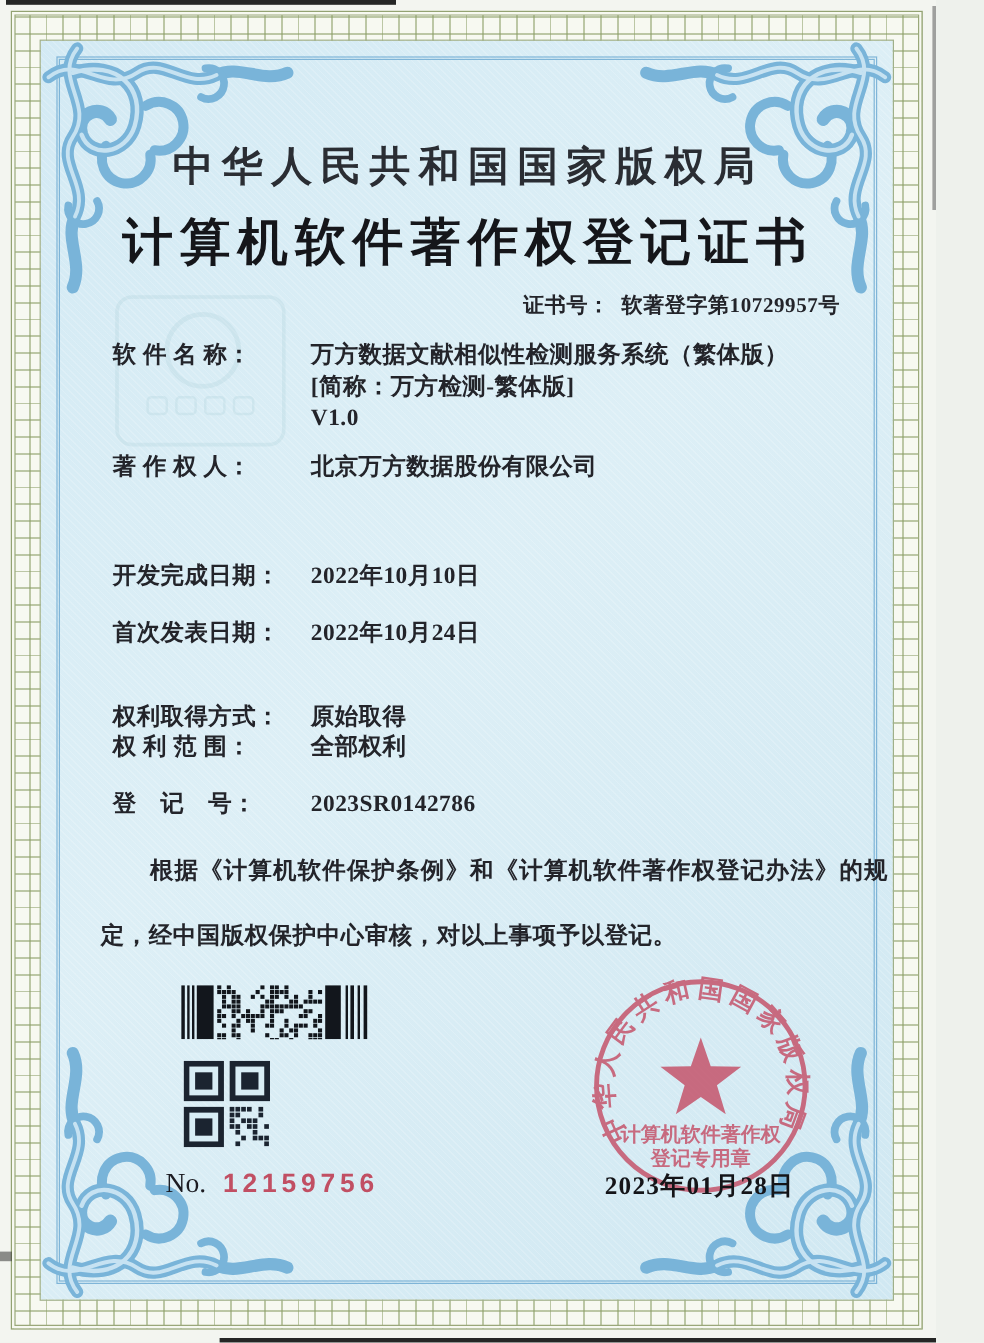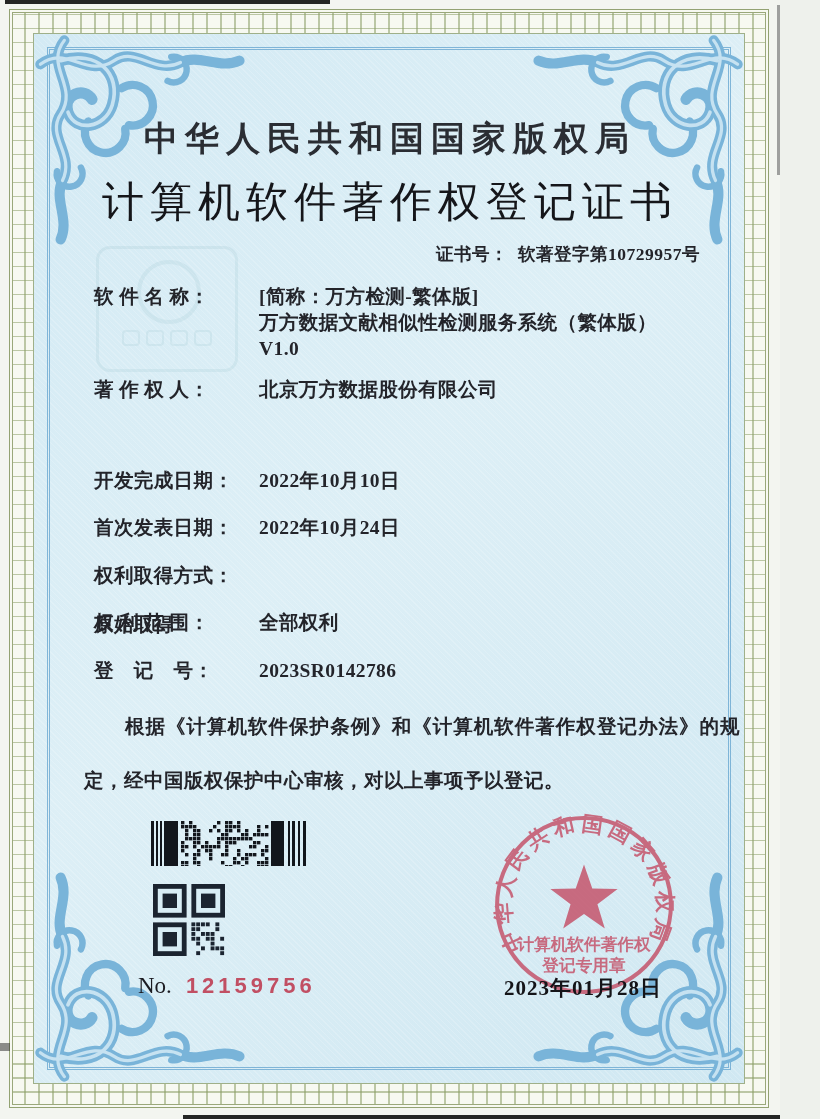--- a/index.html
+++ b/index.html
@@ -39,30 +39,30 @@
   
   .scan-top{position:absolute;left:5px;top:0;width:325px;height:4px;background:#141414;opacity:.92;}
   .scan-bottom{position:absolute;left:183px;bottom:0;width:637px;height:4px;background:#141414;opacity:.92;}
   .scan-nub{position:absolute;left:0;top:1043px;width:10px;height:8px;background:#333;opacity:.55;}
   .scan-right{position:absolute;right:0;top:5px;width:3px;height:170px;background:#3a3a3a;opacity:.45;}
 
   
   .authority{position:absolute;left:0;top:116px;width:100%;text-align:center;
     font-size:34px;font-weight:700;letter-spacing:7px;color:#2a2d33;}
   .cert-title{position:absolute;left:0;top:174px;width:100%;text-align:center;
-    font-size:42px;font-weight:400;letter-spacing:6px;color:#15161a;}
+    font-size:42px;font-weight:700;letter-spacing:6px;color:#15161a;}
   .cert-no{position:absolute;top:242px;right:80px;font-size:17.5px;font-weight:700;color:#23242a;letter-spacing:.5px;}
   .cert-no .v{margin-left:10px;}
 
   .field-row{position:absolute;left:94px;display:flex;align-items:flex-start;
     font-size:19.5px;font-weight:700;color:#23242a;letter-spacing:.4px;line-height:26px;gap:23px;}
   .field-label{width:142px;flex:none;}
   .field-lines{display:flex;flex-direction:column;font-weight:600;}
   .r0{top:284px;} .r1{top:377px;justify-content:center;} .r2{top:468px;} .r3{top:515px;}
-  .r4{top:563px;flex-direction:column;} .r5{top:610px;} .r6{top:658px;}
+  .r4{top:585px;} .r5{top:610px;} .r6{top:658px;}
 
   .statement{position:absolute;left:84px;top:700px;width:656px;
     font-size:19.5px;font-weight:600;color:#23242a;line-height:54px;
     text-indent:2.1em;text-align:justify;letter-spacing:.5px;}
 
   .barcode{position:absolute;left:151px;top:821px;width:159px;height:45px;}
   .qrcode{position:absolute;left:153px;top:884px;width:72px;height:72px;}
 
   .serial{position:absolute;left:138px;top:973px;font-size:23px;color:#1c1c22;display:flex;align-items:baseline;gap:14px;}
   .serial .num{font-family:Liberation Sans, sans-serif;font-size:22px;letter-spacing:4px;color:#c14f63;font-weight:600;}
@@ -136,22 +136,22 @@
 
   <div class="authority">中华人民共和国国家版权局</div>
   <div class="cert-title">计算机软件著作权登记证书</div>
   <div class="cert-no">
     <span>证书号：</span><span class="v">软著登字第10729957号</span>
   </div>
 
   <div class="field-row r0">
     <div class="field-label">软 件 名 称：</div>
     <div class="field-lines">
+      <span>万方数据文献相似性检测服务系统（繁体版）</span>
       <span>[简称：万方检测-繁体版]</span>
-      <span>万方数据文献相似性检测服务系统（繁体版）</span>
       <span>V1.0</span>
     </div>
   </div>
   <div class="field-row r1">
     <div class="field-label">著 作 权 人：</div>
     <div class="field-lines">
         <span>北京万方数据股份有限公司</span>
       </div>
   </div>
   <div class="field-row r2">

